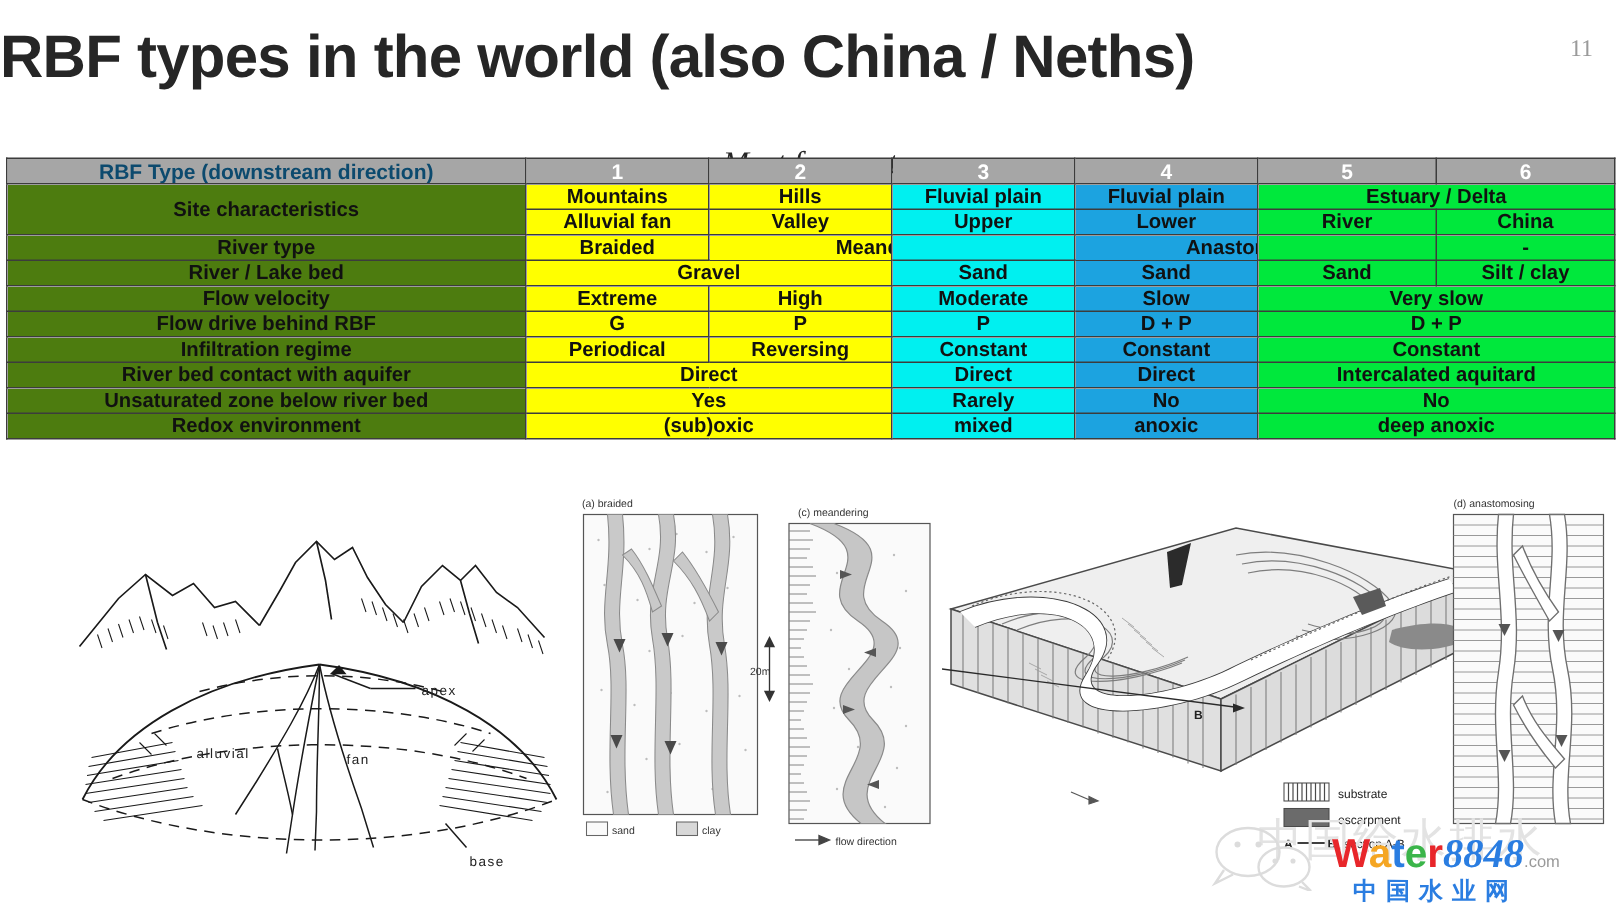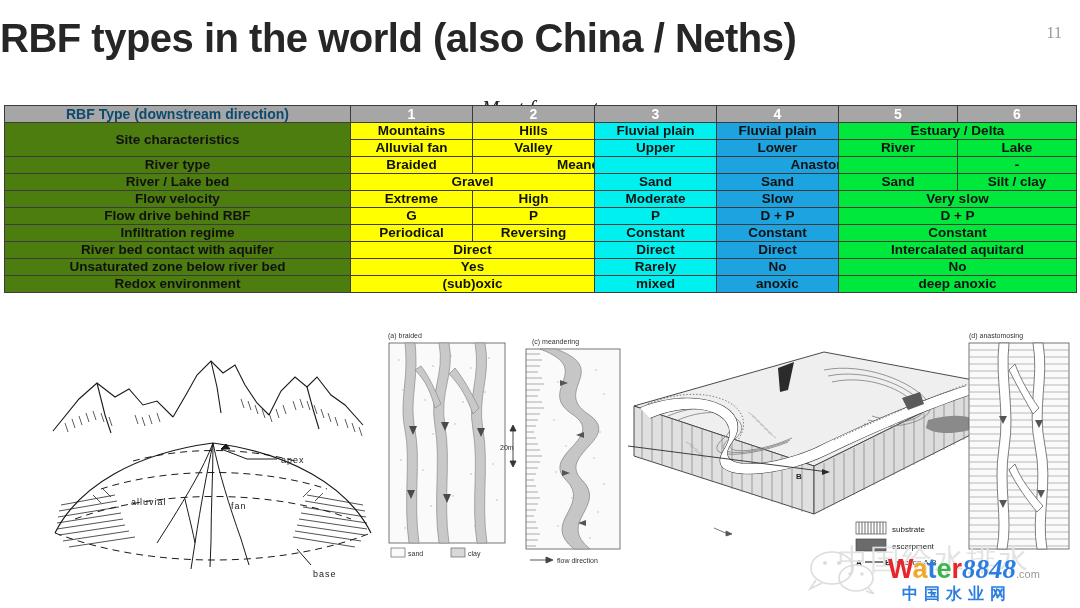--- a/index.html
+++ b/index.html
@@ -118,21 +118,21 @@
         <td class="c-cyan">Fluvial plain</td>
         <td class="c-blue">Fluvial plain</td>
         <td class="c-green" colspan="2">Estuary / Delta</td>
       </tr>
       <tr>
         <td class="c-yellow">Alluvial fan</td>
         <td class="c-yellow">Valley</td>
         <td class="c-cyan">Upper</td>
         <td class="c-blue">Lower</td>
         <td class="c-green">River</td>
-        <td class="c-green">Lake</td>
+        <td class="c-green">China</td>
       </tr>
 
       <tr>
         <td class="rowlab">River type</td>
         <td class="c-yellow">Braided</td>
         <td class="c-yellow" style="position:relative;">
           <span style="position:absolute; left:0; top:0; width:244px; text-align:center; line-height:16px;">Meandering</span>
         </td>
         <td class="c-cyan"></td>
         <td class="c-blue" style="position:relative;">

